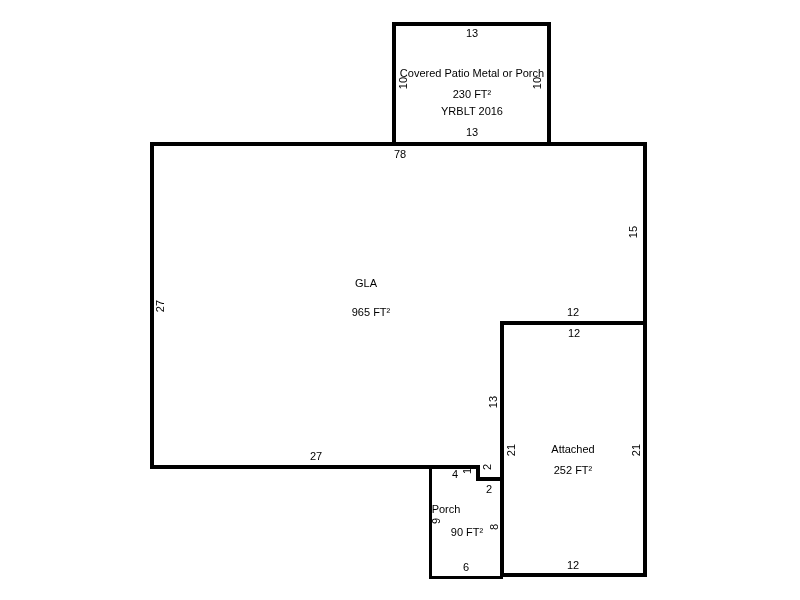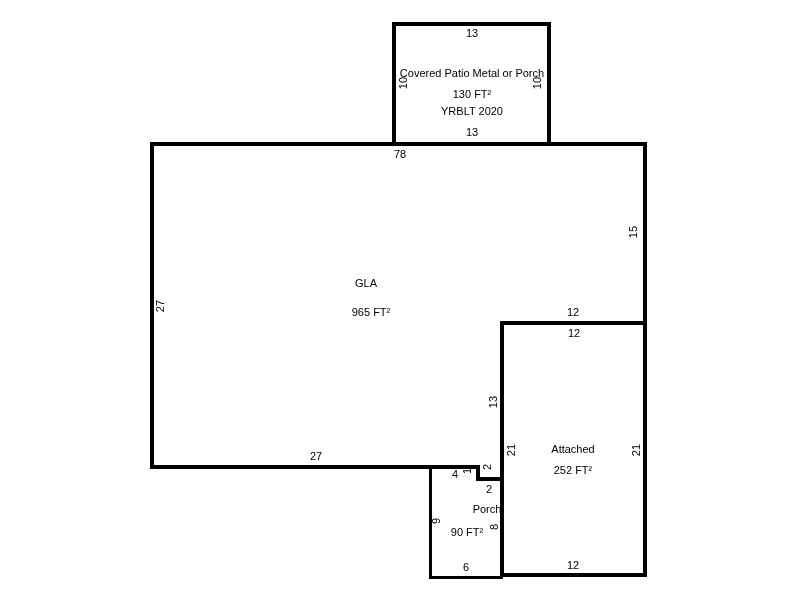--- a/index.html
+++ b/index.html
@@ -44,22 +44,22 @@
 
     <path d="M 152 144 L 645 144 L 645 323 L 502 323 L 502 479 L 478 479 L 478 467 L 152 467 Z" fill="none" stroke="#000000" stroke-width="4"></path>
 
     <path d="M 502 323 H 645 V 575 H 502 Z" fill="none" stroke="#000000" stroke-width="4"></path>
 
     <path d="M 430 467 V 577 H 503" fill="none" stroke="#000000" stroke-width="3"></path>
   </svg>
 
   <span class="lbl" style="left:472px; top:33px">13</span>
   <span class="lbl" style="left:472px; top:73px">Covered Patio Metal or Porch</span>
-  <span class="lbl" style="left:472px; top:94px">130 FT²</span>
-  <span class="lbl" style="left:472px; top:111px">YRBLT 2020</span>
+  <span class="lbl" style="left:472px; top:94px">230 FT²</span>
+  <span class="lbl" style="left:472px; top:111px">YRBLT 2016</span>
   <span class="lbl" style="left:472px; top:132px">13</span>
   <span class="lbl v" style="left:403px; top:83px">10</span>
   <span class="lbl v" style="left:537px; top:83px">10</span>
 
   <span class="lbl" style="left:400px; top:154px">78</span>
   <span class="lbl" style="left:366px; top:283px">GLA</span>
   <span class="lbl" style="left:371px; top:312px">965 FT²</span>
   <span class="lbl v" style="left:160px; top:306px">27</span>
   <span class="lbl v" style="left:633px; top:232px">15</span>
   <span class="lbl" style="left:316px; top:456px">27</span>
@@ -70,19 +70,19 @@
   <span class="lbl v" style="left:511px; top:450px">21</span>
   <span class="lbl v" style="left:636px; top:450px">21</span>
   <span class="lbl" style="left:573px; top:449px">Attached</span>
   <span class="lbl" style="left:573px; top:470px">252 FT²</span>
   <span class="lbl" style="left:573px; top:565px">12</span>
 
   <span class="lbl" style="left:455px; top:474px">4</span>
   <span class="lbl v" style="left:467px; top:471px">1</span>
   <span class="lbl v" style="left:487px; top:467px">2</span>
   <span class="lbl" style="left:489px; top:489px">2</span>
-  <span class="lbl" style="left:487px; top:509px">Porch</span>
+  <span class="lbl" style="left:446px; top:509px">Porch</span>
   <span class="lbl" style="left:467px; top:532px">90 FT²</span>
   <span class="lbl v" style="left:436px; top:521px">9</span>
   <span class="lbl v" style="left:494px; top:527px">8</span>
   <span class="lbl" style="left:466px; top:567px">6</span>
 
 </div>
 
 </body></html>

